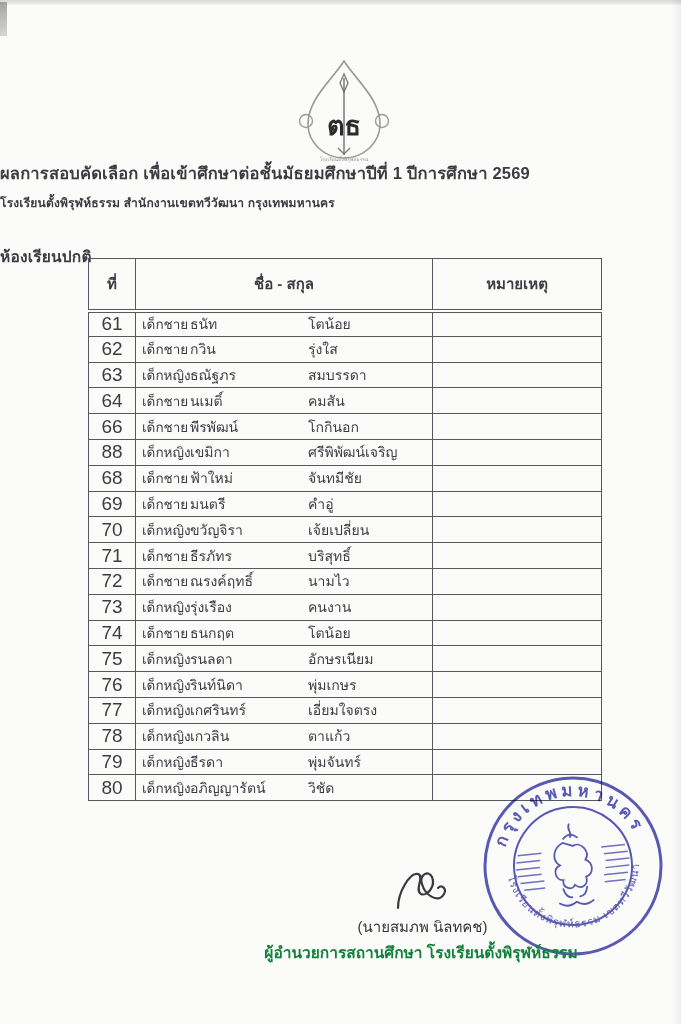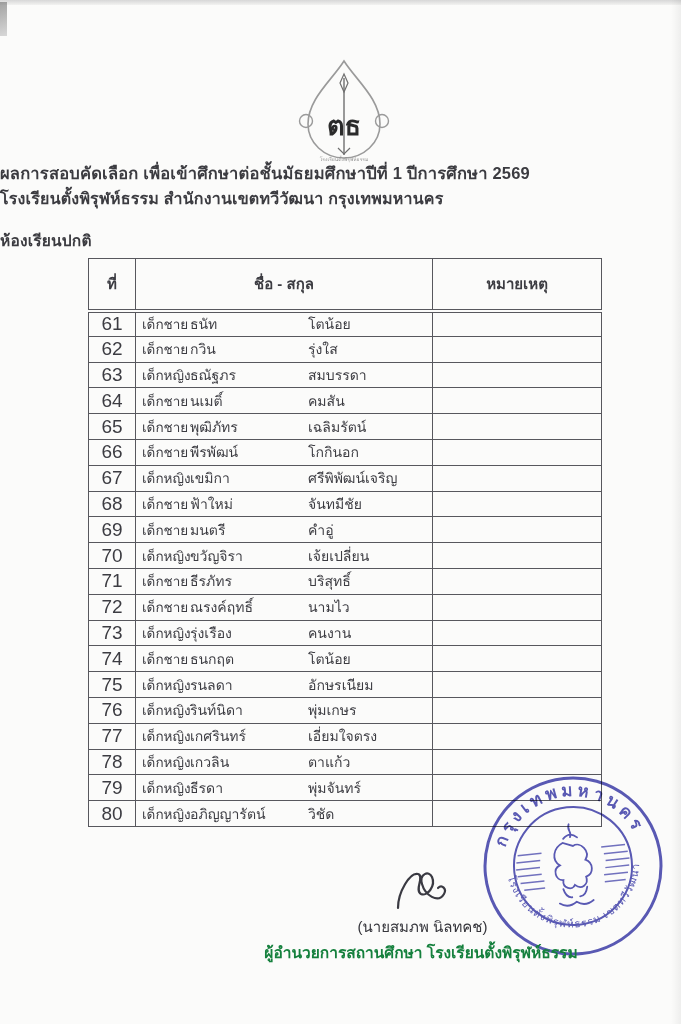--- a/index.html
+++ b/index.html
@@ -23,22 +23,22 @@
   }
   .photo-right-shade{
     position:absolute;right:0;top:0;width:10px;height:1024px;
     background:linear-gradient(to left,rgba(0,0,0,.05),rgba(0,0,0,0));
   }
   
   .logo-wrap{position:absolute;left:294px;top:58px;width:100px;height:104px;}
   .title-line{position:absolute;left:0;width:681px;text-align:left;
     font-weight:600;color:#3b3b40;letter-spacing:.2px;}
   .title-1{top:160px;font-size:16.5px;}
-  .title-2{top:186px;font-size:16px;}
-  .title-3{top:228px;font-size:15.5px;}
+  .title-2{top:193px;font-size:12px;}
+  .title-3{top:244px;font-size:15.5px;}
   
   .results-table{
     position:absolute;left:88px;top:258px;width:513px;
     border-collapse:collapse;table-layout:fixed;
     font-size:14px;color:#3c3c42;
   }
   .results-table th,.results-table td{
     border:1.4px solid #57575d;padding:0;vertical-align:middle;
     overflow:hidden;white-space:nowrap;
   }
@@ -141,43 +141,32 @@
       <td class="c-name-cell">
         <span class="name-flex">
           <span class="t">เด็กชาย</span>
           <span class="f">นเมติ์</span>
           <span class="l">คมสัน</span>
         </span>
       </td>
       <td></td>
     </tr>
         <tr>
-      <td class="c-no">65</td>
-      <td class="c-name-cell">
-        <span class="name-flex">
-          <span class="t">เด็กชาย</span>
-          <span class="f">พุฒิภัทร</span>
-          <span class="l">เฉลิมรัตน์</span>
-        </span>
-      </td>
-      <td></td>
-    </tr>
-        <tr>
       <td class="c-no">66</td>
       <td class="c-name-cell">
         <span class="name-flex">
           <span class="t">เด็กชาย</span>
           <span class="f">พีรพัฒน์</span>
           <span class="l">โกกินอก</span>
         </span>
       </td>
       <td></td>
     </tr>
         <tr>
-      <td class="c-no">67</td>
+      <td class="c-no">88</td>
       <td class="c-name-cell">
         <span class="name-flex">
           <span class="t">เด็กหญิง</span>
           <span class="f">เขมิกา</span>
           <span class="l">ศรีพิพัฒน์เจริญ</span>
         </span>
       </td>
       <td></td>
     </tr>
         <tr>

